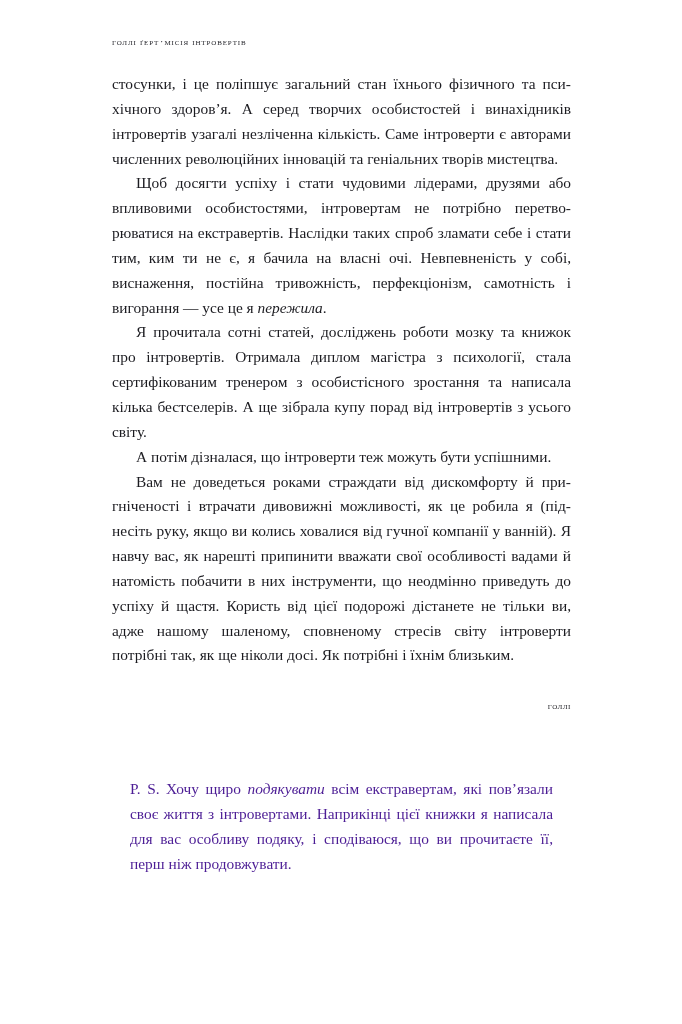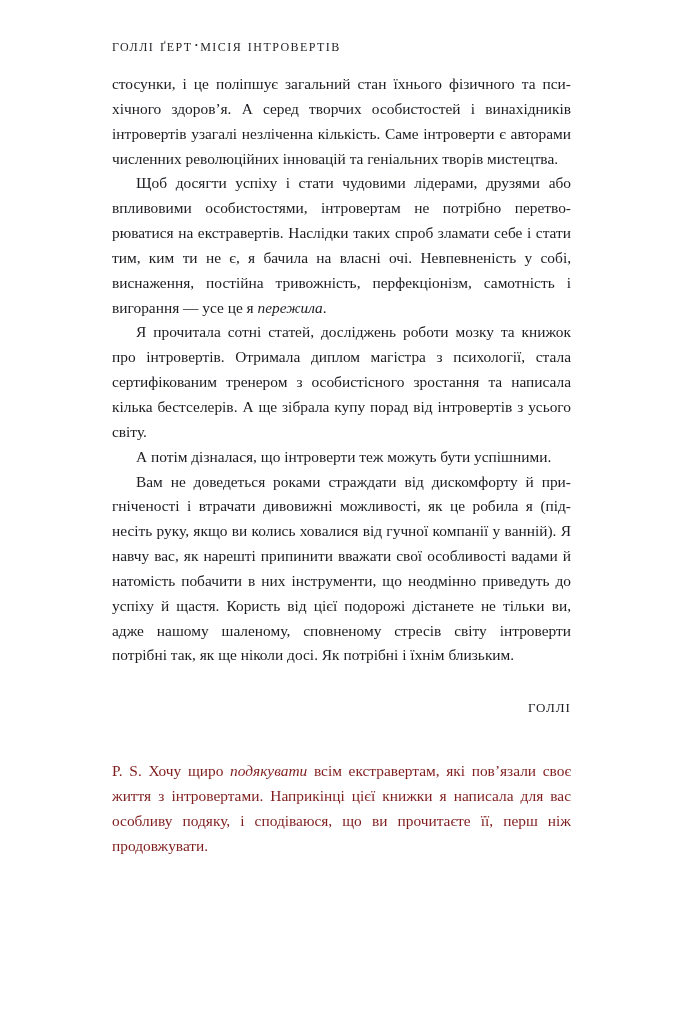--- a/index.html
+++ b/index.html
@@ -21,21 +21,21 @@
     height: 1024px;
     box-sizing: border-box;
   }
 
   
   .running-header {
     position: absolute;
     left: 112px;
     top: 36px;
     width: 458px;
-    font-size: 17px;
+    font-size: 10px;
     letter-spacing: 0.085em;
     font-variant: small-caps;
     text-transform: lowercase;
     color: #24242a;
     white-space: nowrap;
   }
   .running-header .hdr-dot {
     font-variant: normal;
     letter-spacing: 0;
     padding: 0 1px;
@@ -66,41 +66,41 @@
   }
 
   em.emph {
     font-style: italic;
   }
 
   
   .signature {
     margin: 0;
     padding-top: 26px;
-    font-size: 19px;
+    font-size: 10px;
     line-height: 24.85px;
     text-align: right;
     font-variant: small-caps;
     text-transform: lowercase;
     letter-spacing: 0.055em;
     color: #1b1b20;
   }
 
   
   .postscript {
     margin: 0;
     padding-top: 40px;
   }
   .postscript p {
-    margin: 0;
+    margin: 18px;
     font-size: 15.4px;
     line-height: 24.85px;
     text-align: justify;
     text-indent: 0;
-    color: #7f1d1d;
+    color: #4c1d95;
   }
 </style>
 </head>
 <body>
 
 <div class="page">
 
   <div class="running-header">
     <span>Голлі Ґерт</span><span class="hdr-dot">·</span><span>Місія інтровертів</span>
   </div>

